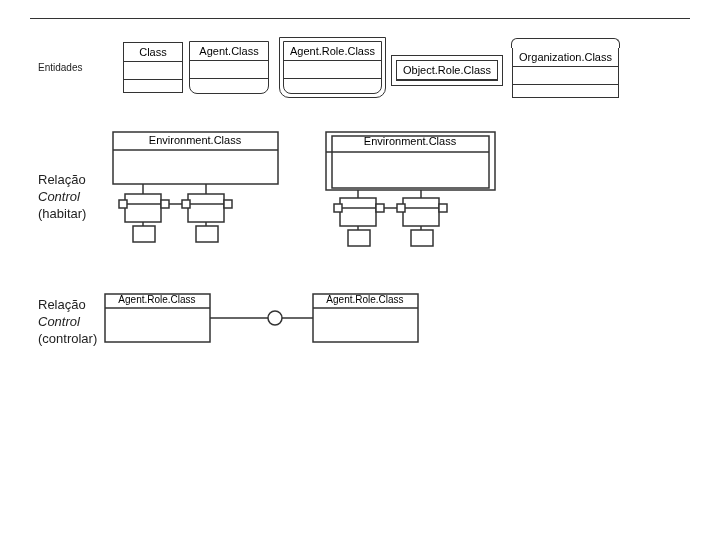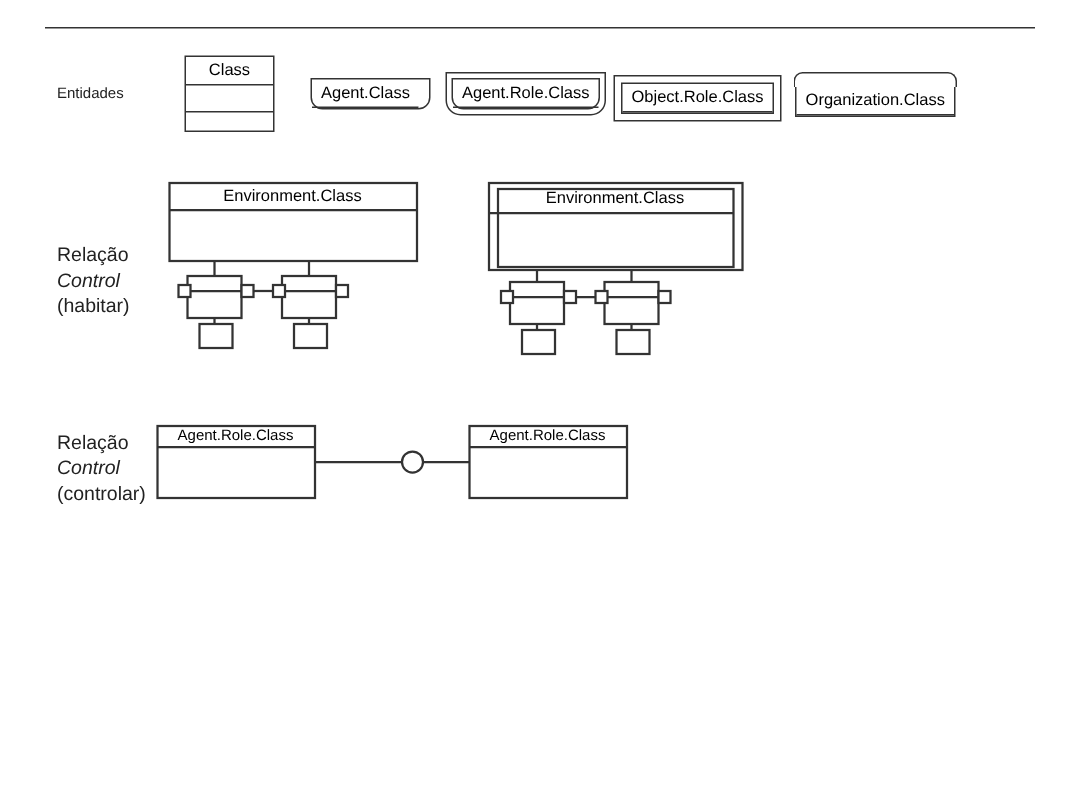--- a/index.html
+++ b/index.html
@@ -63,21 +63,21 @@
       border-bottom: 1.5px solid #333;
     }
 
     .uml-class .class-footer {
       min-height: 12px;
     }
 
     
     .uml-agent {
       display: inline-flex;
-      flex-direction: row;
+      flex-direction: column;
       border: 1.5px solid #333;
       border-radius: 0 0 8px 8px;
       min-width: 80px;
       background: #fff;
     }
     .uml-agent .class-name {
       font-size: 11px;
       text-align: center;
       padding: 3px 6px;
       border-bottom: 1.5px solid #333;
@@ -101,21 +101,21 @@
 </head>
 <body>
 
 <div class="page">
 
   <hr class="divider">
 
   <div style="display:flex; align-items:center; gap:0; margin-bottom:32px; margin-left:8px;">
     <span class="entities-label">Entidades</span>
 
-    <div style="margin-right:24px;padding-left:25px;">
+    <div style="margin-right:6px;padding-left:25px;">
       <div class="uml-class">
         <div class="class-name">Class</div>
         <div class="class-body"></div>
         <div class="class-footer"></div>
       </div>
     </div>
 
     <div style="margin-right:14px;">
       <div class="uml-agent">
         <div class="class-name">Agent.Class</div>
@@ -139,21 +139,21 @@
         <div style="font-size:11px; text-align:center; padding:3px 6px; border-bottom:1.5px solid #333; white-space:nowrap;">Object.Role.Class</div>
         <div style="min-height:18px; border-bottom:1.5px solid #333;"></div>
         <div style="min-height:12px;"></div>
       </div>
       <div style="position:absolute; top:-5px; left:-5px; right:-5px; bottom:-5px; border:1.5px solid #333; pointer-events:none;"></div>
     </div>
 
     <div style="margin-right:4px; position:relative; margin-top:10px;">
 
       <div style="position:absolute; top:-9px; left:-1px; right:-1px; height:10px; border:1.5px solid #333; border-bottom:none; border-radius:6px 6px 0 0; background:#fff;"></div>
-      <div style="border:1.5px solid #333; min-width:100px; background:#fff; display:flex; flex-direction:row;">
+      <div style="border:1.5px solid #333; min-width:100px; background:#fff; display:flex; flex-direction:column;">
         <div style="font-size:11px; text-align:center; padding:3px 6px; border-bottom:1.5px solid #333; white-space:nowrap;">Organization.Class</div>
         <div style="min-height:18px; border-bottom:1.5px solid #333;"></div>
         <div style="min-height:12px;"></div>
       </div>
     </div>
   </div>
 
   <div style="display:flex; align-items:flex-start; margin-bottom:30px; margin-left:8px;">
     <div style="min-width:65px; font-size:13px; color:#222; padding-top:42px; line-height:1.3;">
       <span>Relação</span><br>

